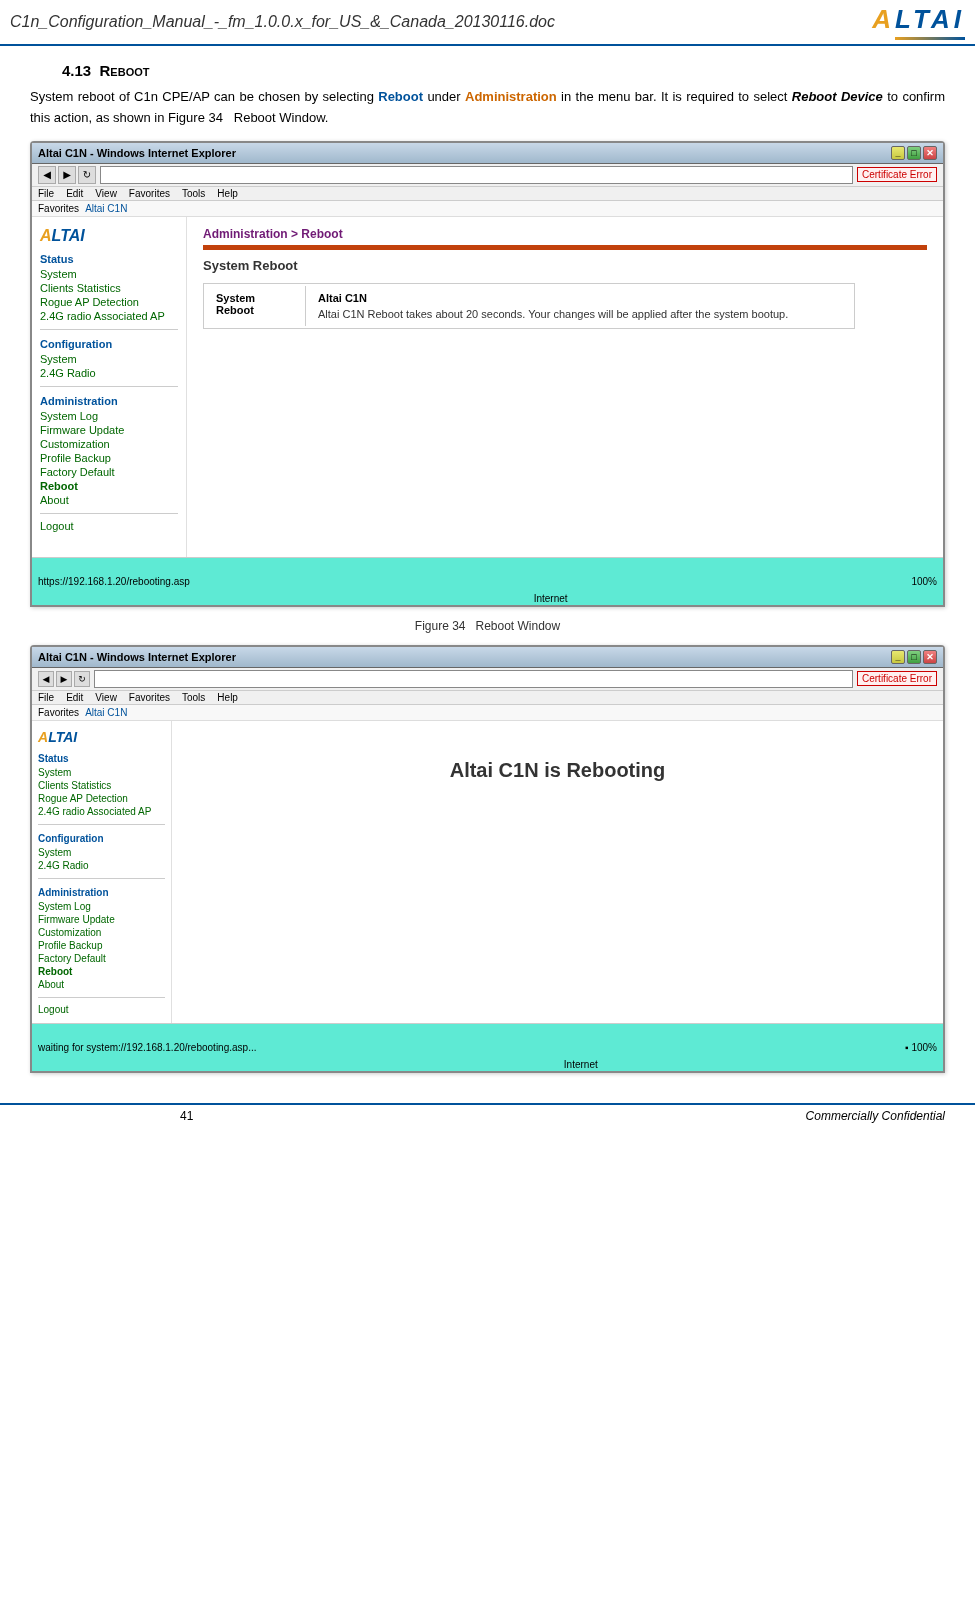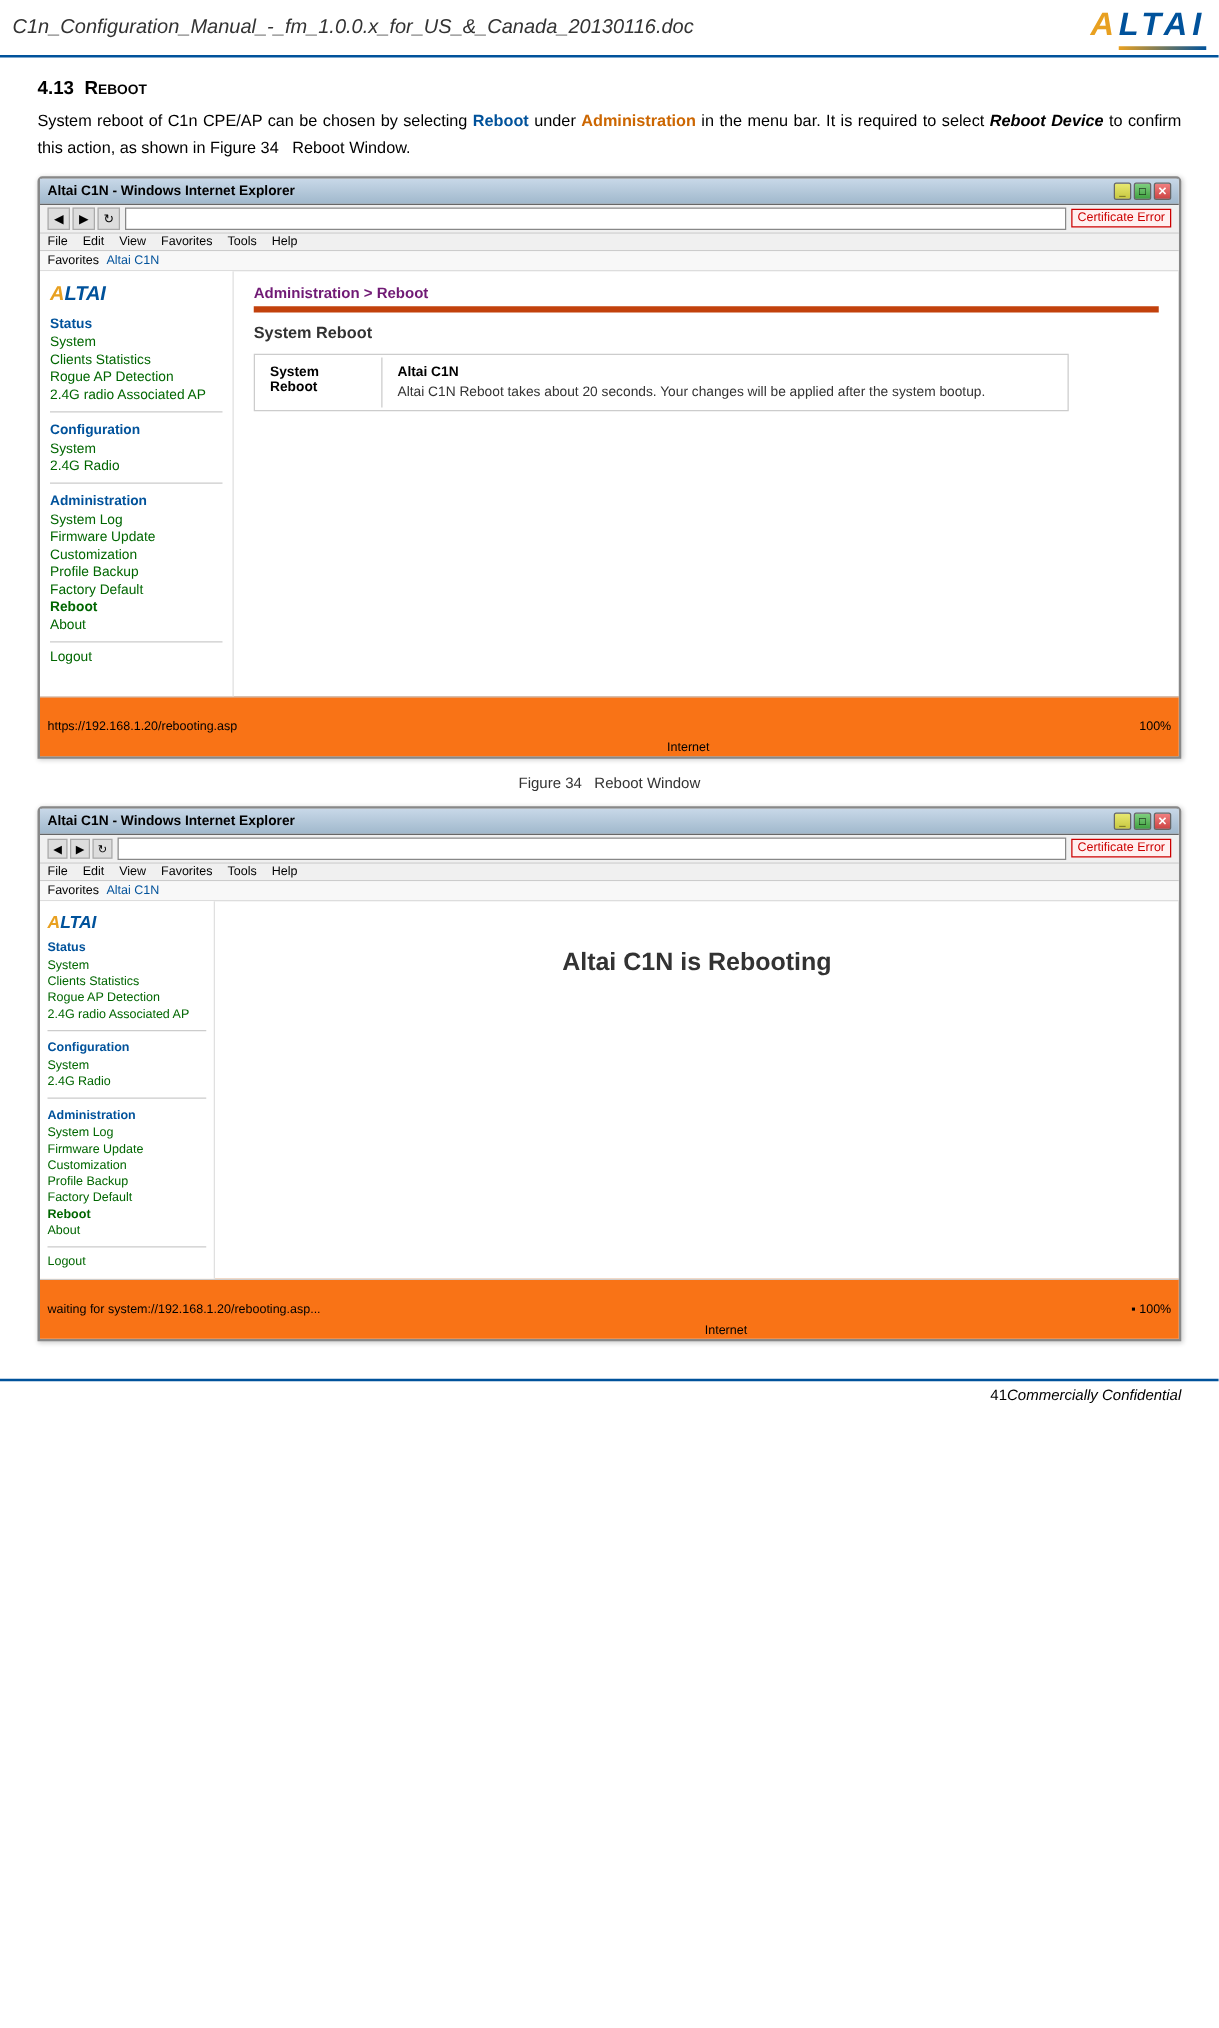--- a/index.html
+++ b/index.html
@@ -41,20 +41,21 @@
     
     .doc-body {
       padding: 10px 30px;
     }
 
     .section-title {
       font-size: 15px;
       font-weight: bold;
       margin-bottom: 8px;
       color: #000;
+      margin-left: 32px;
     }
     .section-title span.caps {
       font-variant: small-caps;
     }
 
     .body-text {
       font-size: 13px;
       line-height: 1.6;
       margin-bottom: 8px;
       text-align: justify;
@@ -256,42 +257,42 @@
     .rebooting-message {
       font-size: 20px;
       font-weight: bold;
       color: #333;
       padding: 30px 20px;
       text-align: center;
     }
 
     
     .browser-statusbar {
-      background: #f97316;
+      background: #5eead4;
       border-top: 1px solid #ccc;
       padding: 1px 6px;
       font-size: 10px;
       display: flex;
       justify-content: space-between;
       align-items: center;
     }
     .statusbar-url { color: #000; }
     .statusbar-zone { color: #000; margin-top: 34px; }
     .statusbar-zoom { color: #000; }
 
     
     .doc-footer {
       display: flex;
       justify-content: space-between;
       align-items: center;
       border-top: 2px solid #00529b;
       padding: 4px 30px;
       margin-top: 10px;
     }
-    .footer-page { font-size: 12px; text-align: right; flex: 1; }
+    .footer-page { font-size: 12px; text-align: left; flex: 1; }
     .footer-confidential { font-size: 12px; font-style: italic; }
 
     
     .browser-window-sm {
       border: 2px solid #888;
       border-radius: 4px 4px 0 0;
       margin: 10px 0;
       font-size: 10px;
       background: #fff;
       box-shadow: 1px 1px 4px rgba(0,0,0,0.2);

